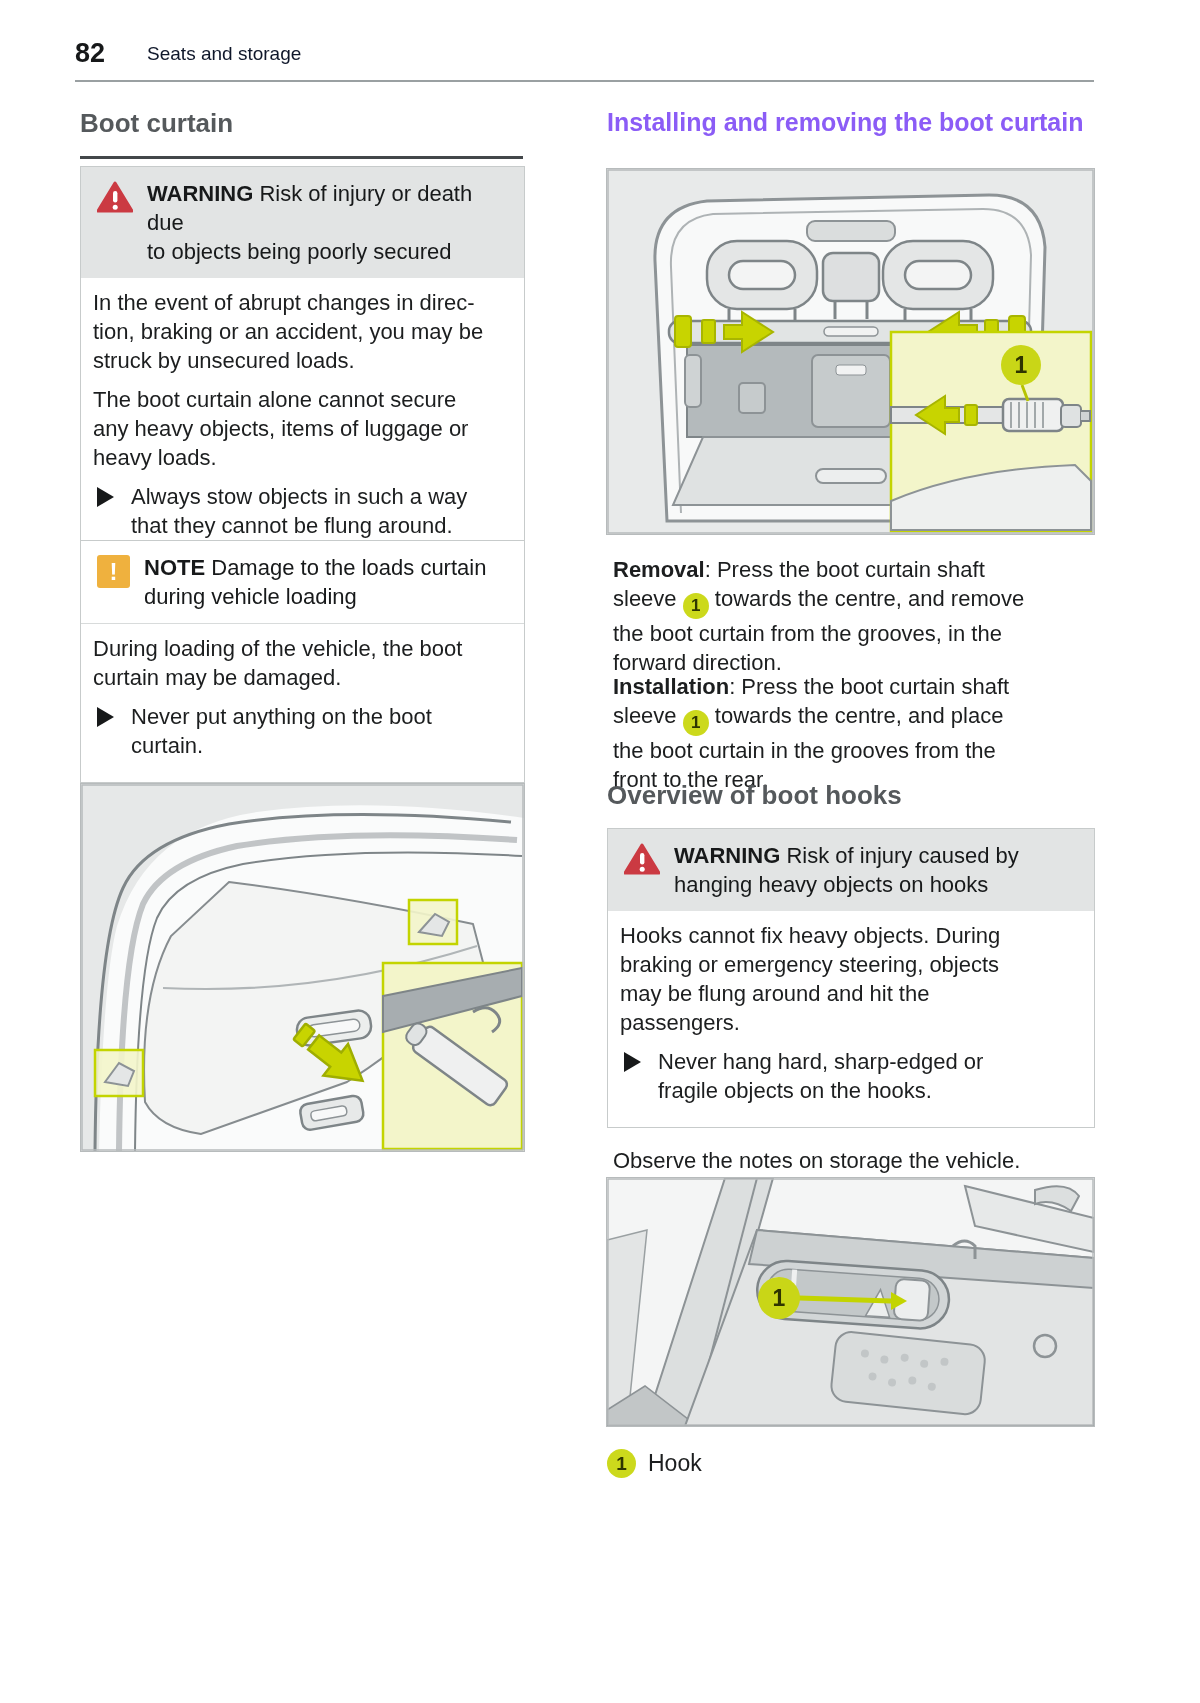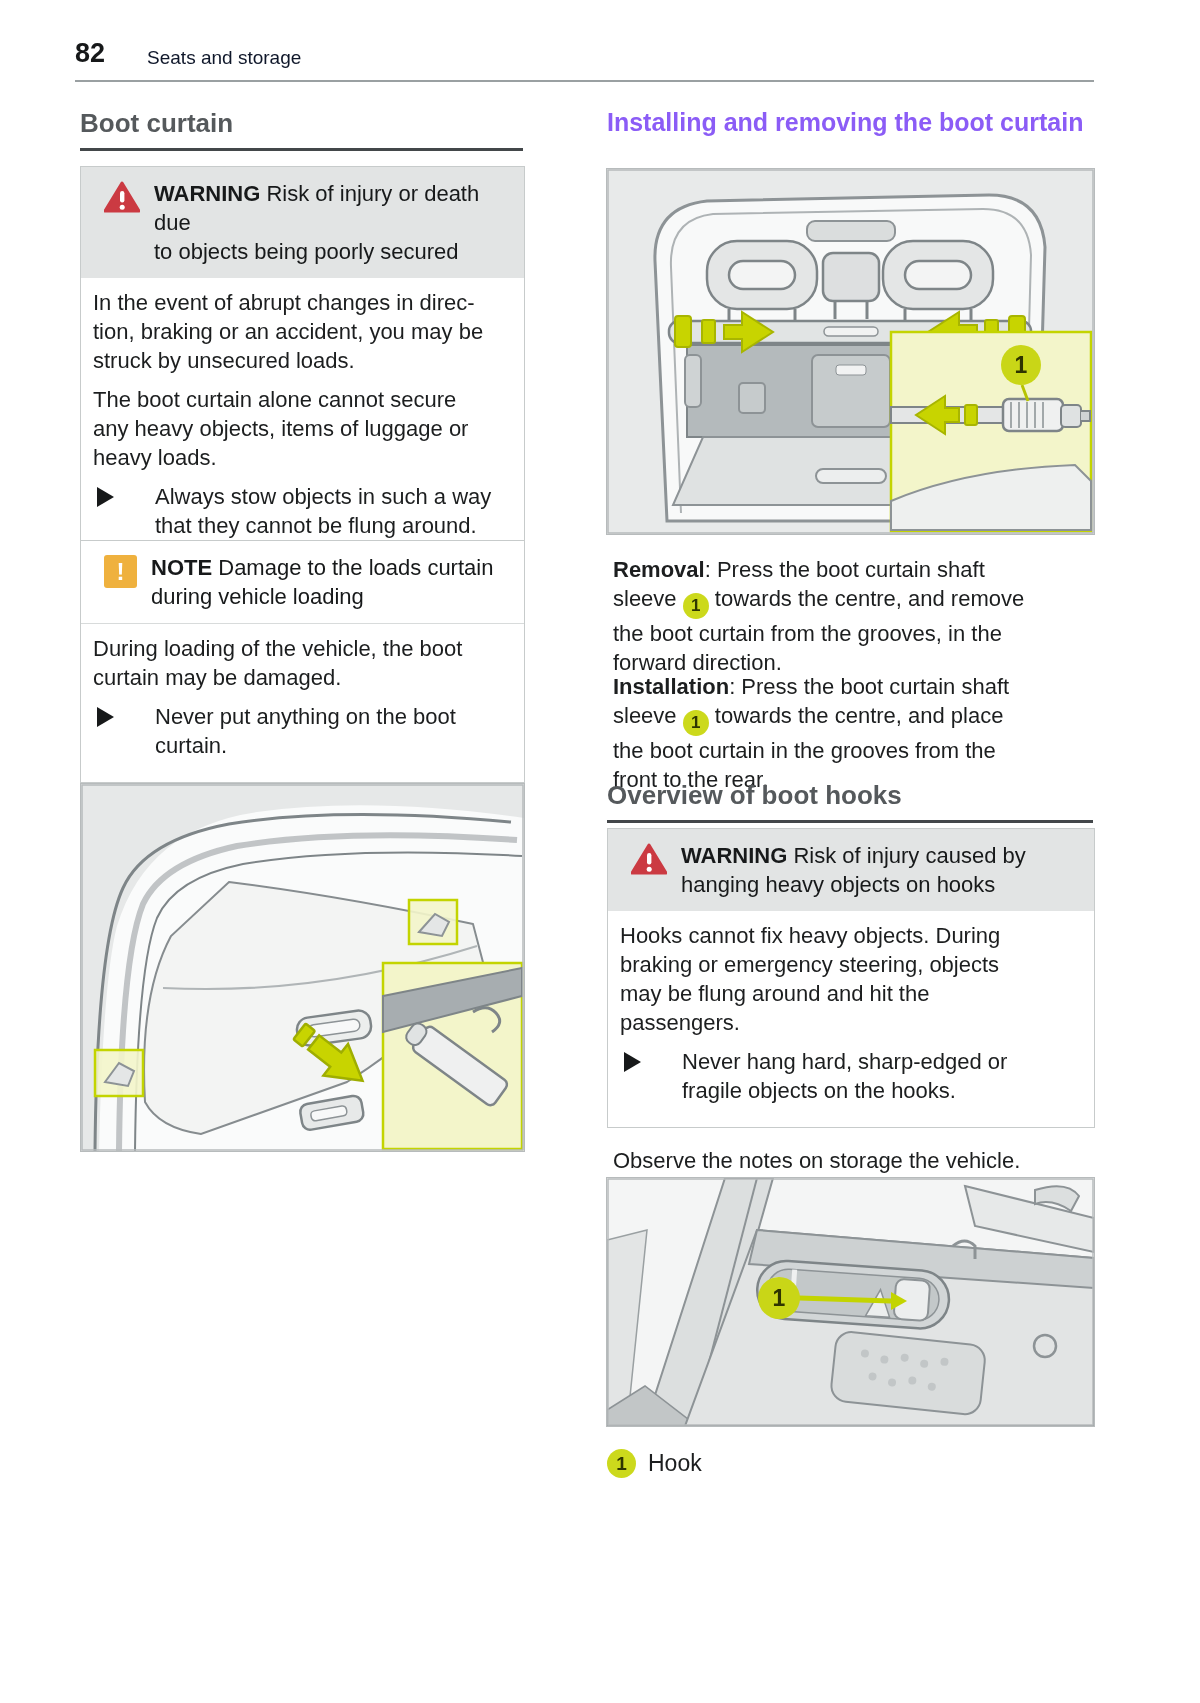--- a/index.html
+++ b/index.html
@@ -1,44 +1,44 @@
 <!DOCTYPE html>
 <html><head>
 <meta charset="utf-8">
 <style>
   html,body{margin:0;padding:0;background:#ffffff;}
   .page{position:relative;width:1200px;height:1703px;background:#ffffff;overflow:hidden;
         font-family:"Liberation Sans","DejaVu Sans",sans-serif;color:#1c1e1f;}
   .abs{position:absolute;}
   
-  .pagehead{position:absolute;left:75px;top:38px;display:flex;gap:42px;align-items:flex-end;}
+  .pagehead{position:absolute;left:75px;top:38px;display:flex;gap:42px;align-items:center;}
   .pagenum{font-size:27px;font-weight:bold;color:#161819;}
   .chapter{font-size:19px;color:#0f172a;}
   .headrule{position:absolute;left:75px;top:80px;width:1019px;height:2px;background:#9aa0a2;}
   
   .sec-title{position:absolute;margin:0;font-size:26px;font-weight:bold;color:#55595c;
-             padding-bottom:9px;border-bottom:3px solid #43474a;}
+             padding-bottom:17px;border-bottom:3px solid #43474a;}
   
   .col-heading{position:absolute;margin:0;font-size:25px;font-weight:bold;color:#8b5cf6;}
   
   .para{margin:6px;font-size:22px;line-height:29px;color:#1c1e1f;}
   .pl{white-space:pre-line;}
   .plabel{font-weight:bold;}
   
   .alert{position:absolute;border:1px solid #c7cbcb;background:#ffffff;}
-  .alert-head{display:flex;gap:14px;padding:12px 12px 12px 23px;background:#e2e4e4;}
+  .alert-head{display:flex;gap:14px;padding:12px 12px 12px 16px;background:#e2e4e4;}
   .alert-head.note-head{background:#ffffff;border-bottom:1px solid #d8dbdb;}
   .alert-title{margin:0;font-size:22px;line-height:29px;color:#17191a;}
   .alert-body{padding:10px 12px 12px 12px;}
   .alert-body .para{margin:0 0 10px 0;}
   .warn-icon{flex:none;width:36px;height:32px;margin-top:2px;}
   .warn-icon svg{display:block;width:36px;height:32px;}
   .note-icon{flex:none;width:33px;height:33px;background:#efb13e;border-radius:3px;color:#ffffff;
              display:flex;align-items:center;justify-content:center;font-size:24px;font-weight:bold;margin-top:2px;}
-  .bullet{display:flex;gap:24px;}
+  .bullet{display:flex;}
   .tri{flex:none;width:0;height:0;border-left:17px solid #17191a;
        border-top:10px solid transparent;border-bottom:10px solid transparent;margin:5px 17px 0 4px;}
   
   .badge-sm{display:inline-flex;width:26px;height:26px;border-radius:50%;background:#ccd91c;
             color:#2f3600;font-size:17px;font-weight:bold;align-items:center;justify-content:center;
             vertical-align:-5px;}
   .badge-lg{display:inline-flex;width:29px;height:29px;border-radius:50%;background:#ccd91c;
             color:#2f3600;font-size:19px;font-weight:bold;align-items:center;justify-content:center;
             vertical-align:-7px;margin-right:12px;}
   .legend{position:absolute;font-size:23px;color:#1c1e1f;display:flex;align-items:center;}

